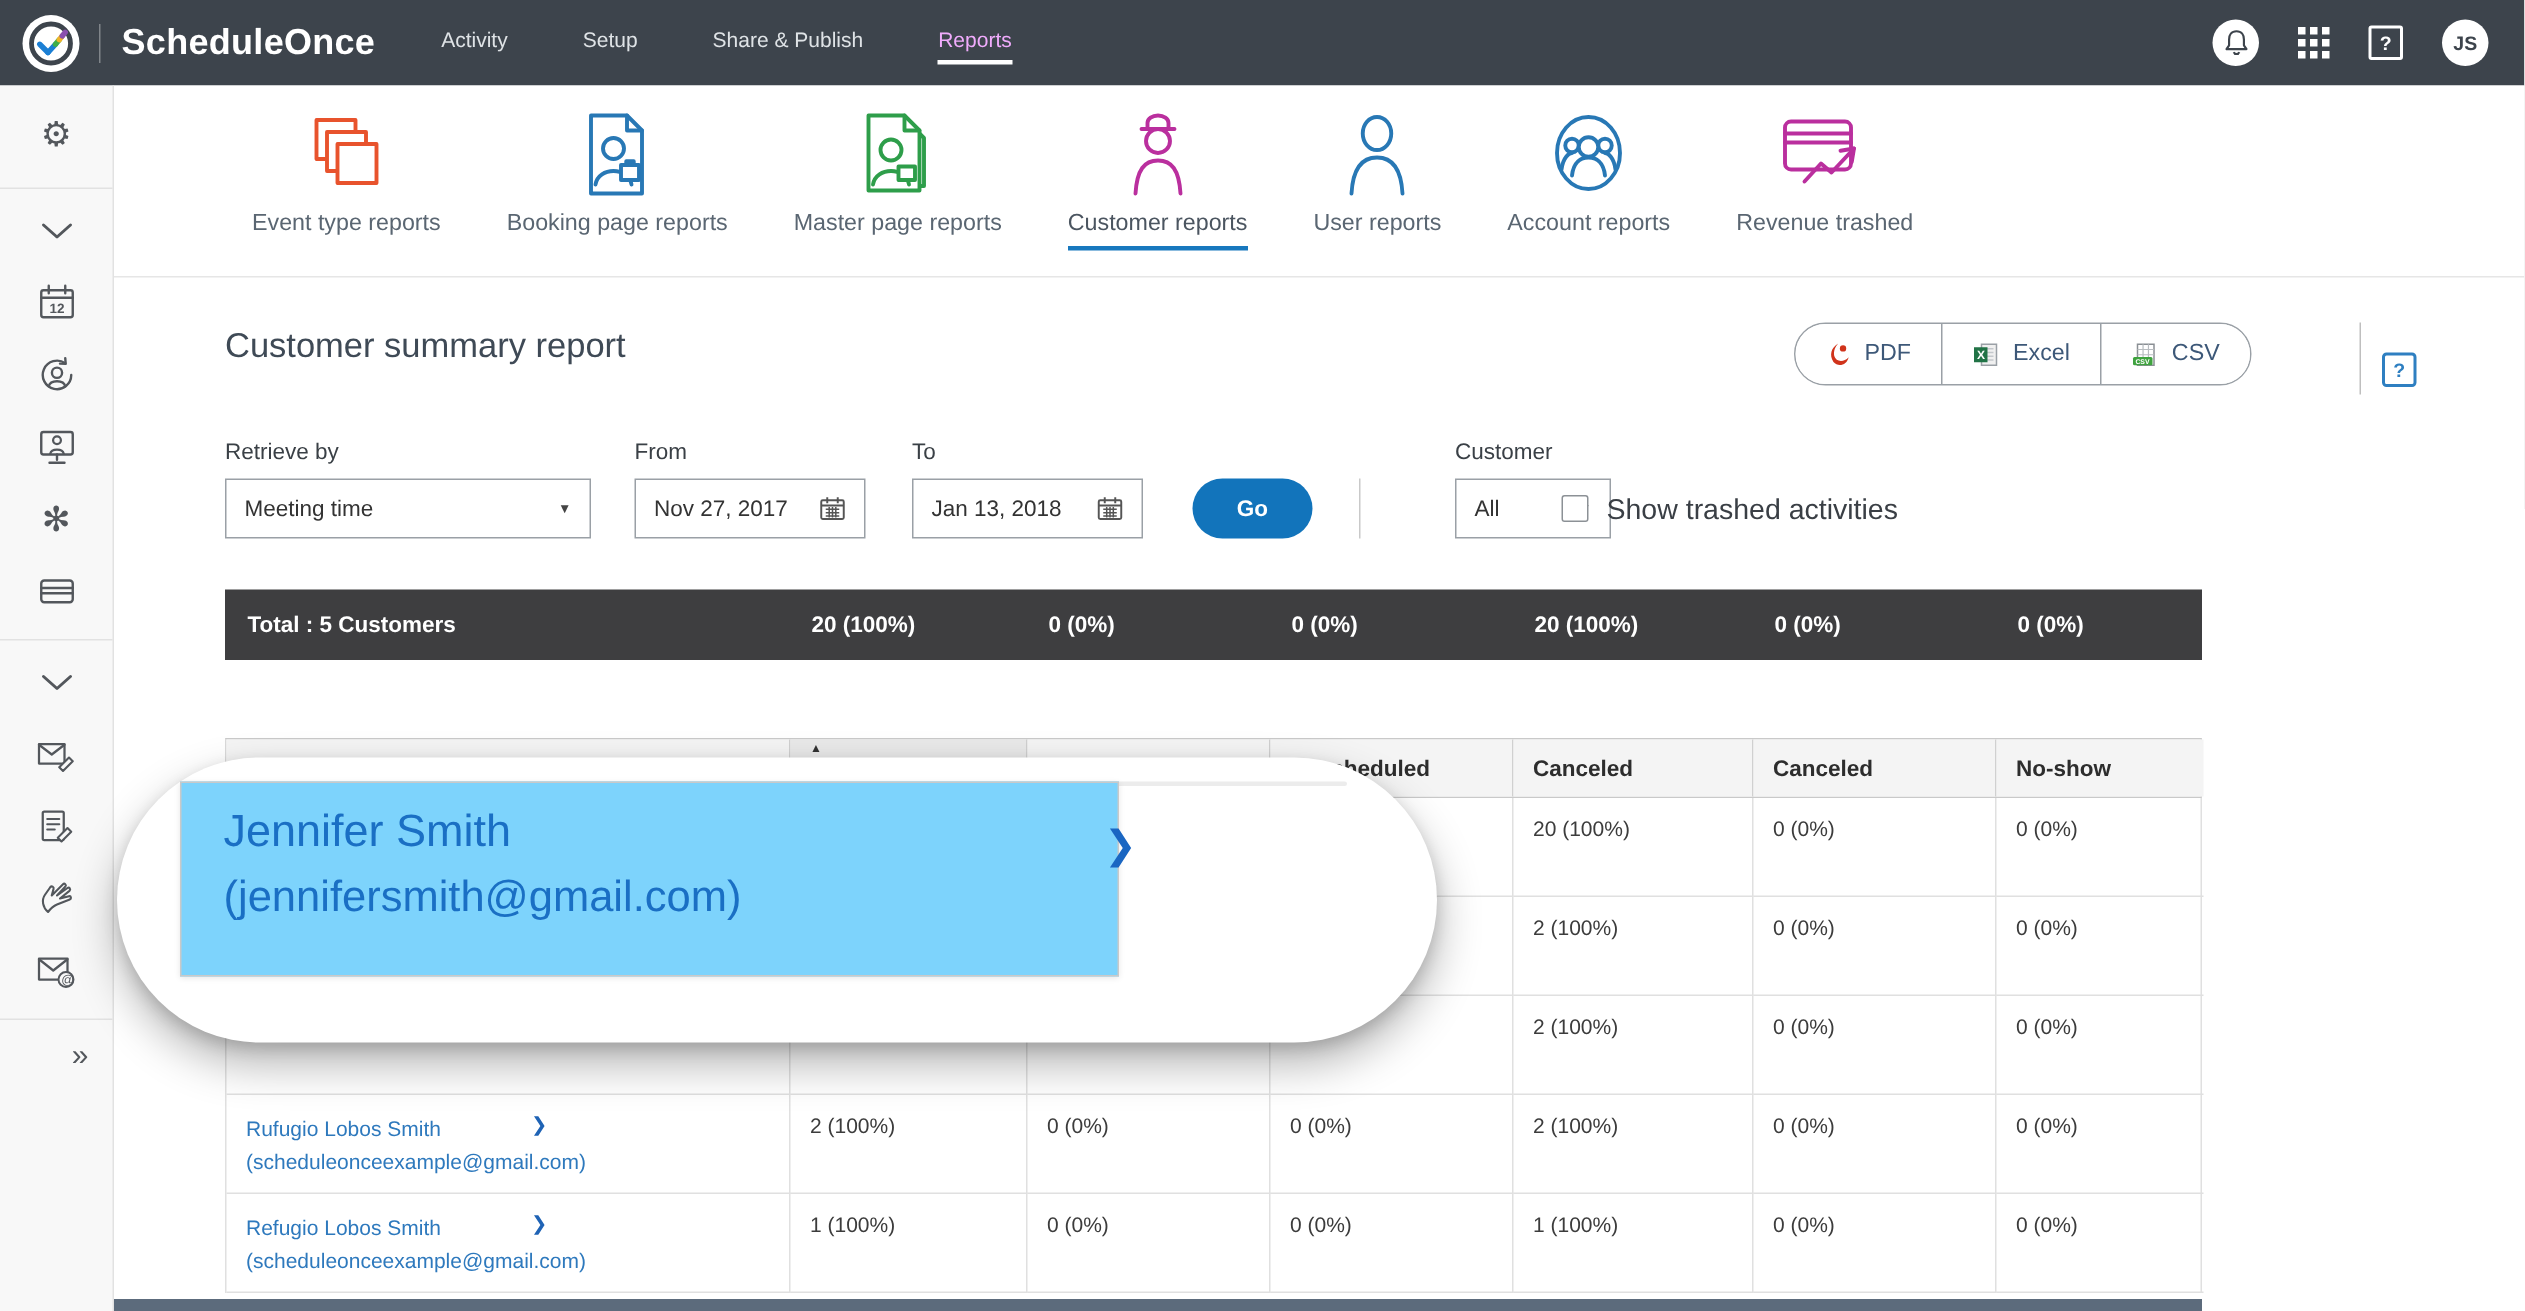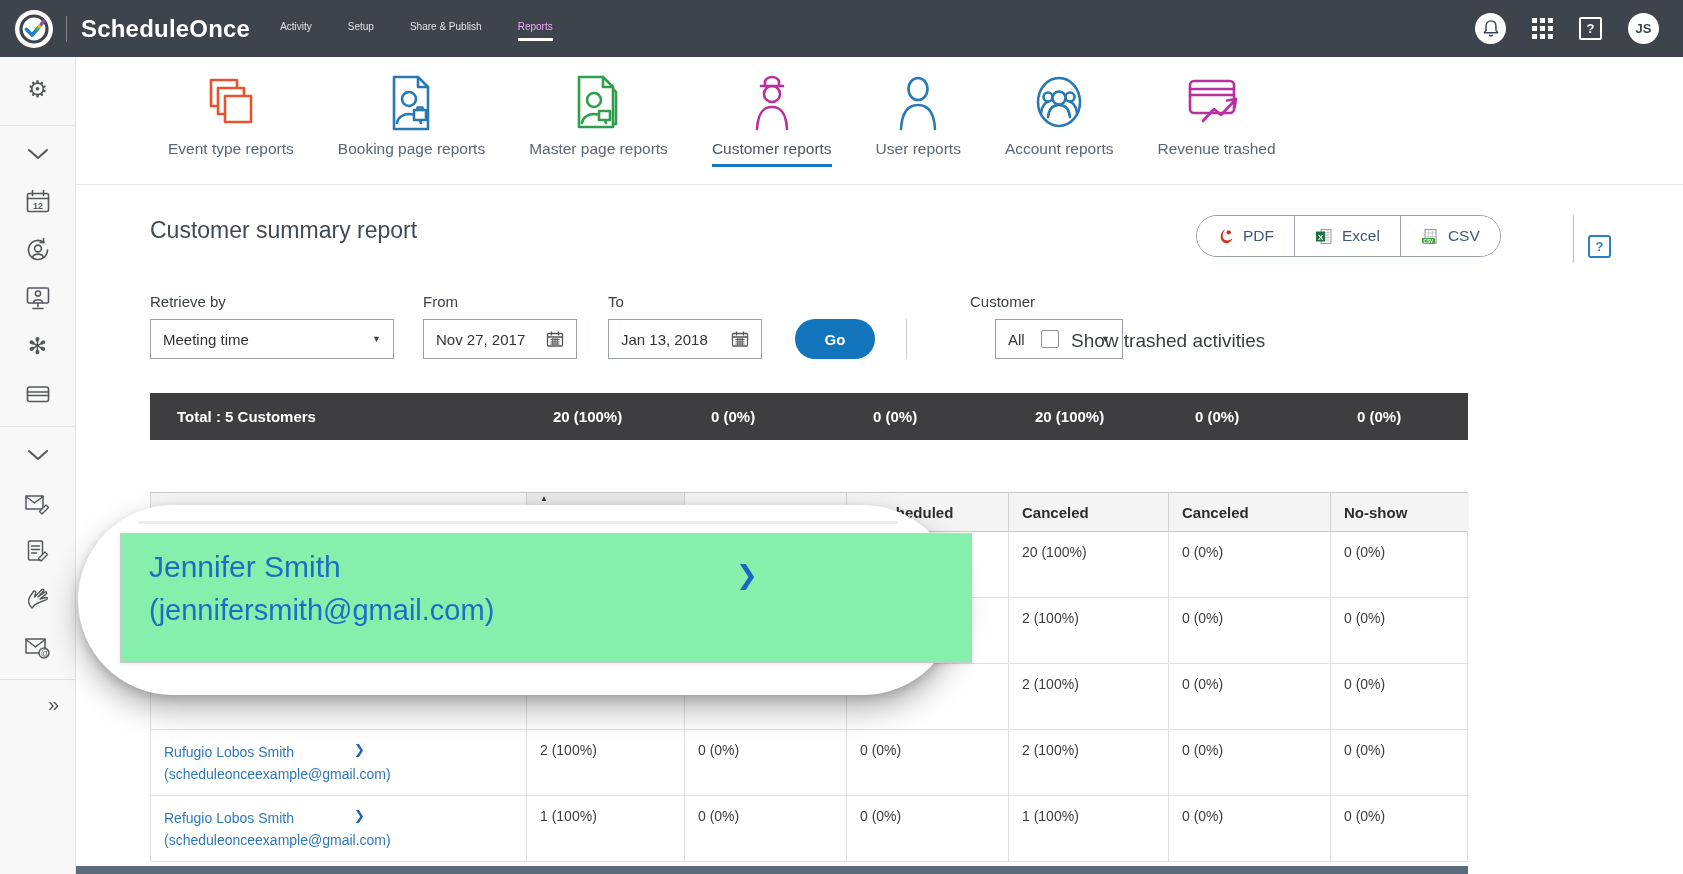--- a/index.html
+++ b/index.html
@@ -13,21 +13,21 @@
   
   .topbar {
     position: absolute; left:0; top:0; width:1683px; height:57px;
     background:#3d444c; display:flex; align-items:center; padding:0 24px 0 14px;
   }
   .logo-wrap { display:flex; align-items:center; }
   .logo { width:40px; height:40px; }
   .brand-divider { width:1px; height:26px; background:rgba(255,255,255,.35); margin:0 14px 0 12px; }
   .brand { color:#fff; font-size:24px; font-weight:600; letter-spacing:.2px; }
   .topnav { display:flex; align-items:center; gap:36px; margin-left:30px; margin-top:4px; }
-  .topnav .nav-item { color:#dfe3e6; font-size:10px; cursor:pointer; padding-bottom:6px; border-bottom:3px solid transparent; }
+  .topnav .nav-item { color:#dfe3e6; font-size:14px; cursor:pointer; padding-bottom:6px; border-bottom:3px solid transparent;margin-left:14px; }
   .topnav .nav-item.active { color:#f0abfc; border-bottom-color:#fff; }
   .top-right { margin-left:auto; display:flex; align-items:center; gap:26px; }
   .circle-btn { width:31px; height:31px; border-radius:50%; background:#fff; display:flex; align-items:center; justify-content:center; cursor:pointer; }
   .grid-icon { display:grid; grid-template-columns:repeat(3,5px); grid-template-rows:repeat(3,5px); gap:3px; cursor:pointer; }
   .grid-icon i { background:#fff; width:5px; height:5px; display:block; }
   .help-sq { width:23px; height:23px; border:2px solid #fff; border-radius:2px; color:#fff; font-size:13px; font-weight:bold; display:flex; align-items:center; justify-content:center; cursor:pointer; }
   .avatar { width:31px; height:31px; border-radius:50%; background:#fff; color:#3d444c; font-weight:bold; font-size:13px; display:flex; align-items:center; justify-content:center; cursor:pointer; }
   
   .sidebar {
     position:absolute; left:0; top:57px; width:76px; bottom:0;
@@ -62,42 +62,42 @@
   .control { position:absolute; top:262px; height:40px; border:1px solid #9aa0a6; background:#fff; display:flex; align-items:center; padding:0 12px; font-size:15px; color:#333; cursor:pointer; }
   .control .caret { margin-left:auto; font-size:9px; color:#444; }
   .control .cal { margin-left:auto; }
   .go-btn { position:absolute; left:719px; top:262px; width:80px; height:40px; background:#1274bb; border-radius:20px; color:#fff; font-size:15px; font-weight:bold; display:flex; align-items:center; justify-content:center; cursor:pointer; }
   .filter-divider { position:absolute; left:830px; top:262px; width:1px; height:40px; background:#c9c9c9; }
   .checkbox { position:absolute; left:965px; top:273px; width:18px; height:18px; border:1.5px solid #8c9196; background:#fff; border-radius:2px; cursor:pointer; }
   .checkbox-label { position:absolute; left:995px; top:273px; font-size:19px; color:#3a3f45; }
   
   .grid-cols { display:grid; grid-template-columns:376px 158px 162px 162px 160px 162px 138px; }
   .totals-bar { position:absolute; left:74px; top:336px; width:1318px; height:47px; background:#3e3e40; color:#fff; font-weight:bold; font-size:15px; align-items:center; }
-  .totals-bar > div { padding-left:27px; }
+  .totals-bar > div { padding-left:15px; }
   
   .thead { position:absolute; left:74px; top:435px; width:1318px; height:40px; border-top:1px solid #c9c9c9; border-bottom:1px solid #c9c9c9; border-left:1px solid #d9d9d9; border-right:1px solid #d9d9d9; }
   .thead > div { background:#f4f4f4; font-size:15px; font-weight:bold; color:#2d2d2d; padding-left:13px; display:flex; align-items:center; border-right:1px solid #d0d0d0; position:relative; height:38px; cursor:pointer; }
   .thead > div:last-child { border-right:none; }
   .thead > div.sorted { background:#e9e9e9; }
   .sort-arrow { position:absolute; left:13px; top:1px; font-size:8px; color:#333; }
   .tbody { position:absolute; left:74px; top:475px; width:1318px; border-left:1px solid #e0e0e0; border-right:1px solid #e0e0e0; }
   .trow { height:66px; }
   .trow > div { border-right:1px solid #e0e0e0; border-bottom:1px solid #e0e0e0; padding:12px 13px 0; font-size:14px; color:#3c3c3c; position:relative; }
   .trow > div:last-child { border-right:none; }
   .cust-cell { cursor:pointer; }
   .cust-name, .cust-email { color:#2e79bd; font-size:14px; line-height:1.55; }
   .row-chevron { position:absolute; left:203px; top:12px; color:#1f63b5; font-size:13px; font-weight:bold; }
   
   .magnifier {
     position:absolute; left:78px; top:505px; width:880px; height:190px;
     background:#fff; border-radius:95px; z-index:50;
     box-shadow:0 14px 30px rgba(0,0,0,.30), 0 4px 10px rgba(0,0,0,.15);
   }
   .lens-line { position:absolute; left:60px; right:60px; top:16px; height:3px; background:#ececec; border-radius:2px; }
-  .lens-card { position:absolute; left:42px; top:28px; width:852px; height:130px; background:#86efac; border:1px solid #c9c9c9; box-shadow:0 1px 4px rgba(0,0,0,.10); padding:14px 0 0 28px; cursor:pointer; }
+  .lens-card { position:absolute; left:42px; top:16px; width:626px; height:130px; background:#7dd3fc; border:1px solid #c9c9c9; box-shadow:0 1px 4px rgba(0,0,0,.10); padding:14px 0 0 28px; cursor:pointer; }
   .lens-name { color:#1a6fc4; font-size:30px; line-height:38px; }
   .lens-email { color:#1a6fc4; font-size:29px; line-height:36px; margin-top:6px; }
   .lens-chevron { position:absolute; left:615px; top:26px; color:#1a66c2; font-size:26px; font-weight:bold; }
   
   .bottom-strip { position:absolute; left:76px; top:866px; width:1392px; height:8px; background:#5c6b7c; }
 </style>
 </head>
 <body>
 
 <div id="app">
@@ -371,21 +371,21 @@
       <span>Jan 13, 2018</span>
       <svg class="cal" width="18" height="18" viewBox="0 0 18 18">
         <rect x="1.5" y="3.5" width="15" height="12.5" rx="1" fill="none" stroke="#555" stroke-width="1.3"></rect>
         <path d="M5.5 1.5 v4 M12.5 1.5 v4 M1.5 7 h15" stroke="#555" stroke-width="1.3"></path>
         <path d="M4.5 9.5 h9 M4.5 11.8 h9 M4.5 14 h9" stroke="#555" stroke-width="1"></path>
         <path d="M6.8 8 v7 M9 8 v7 M11.2 8 v7" stroke="#555" stroke-width="1"></path>
       </svg>
     </div>
     <div class="go-btn">Go</div>
     <div class="filter-divider"></div>
-    <div class="control" style="left:919px; width:128px">
+    <div class="control" style="left:894px; width:104px">
       <span>All</span>
       <span class="caret">▼</span>
     </div>
     <div class="checkbox"></div>
     <div class="checkbox-label">Show trashed activities</div>
 
     <div class="totals-bar grid-cols">
       <div>Total : 5 Customers</div>
       <div>20 (100%)</div>
       <div>0 (0%)</div>

